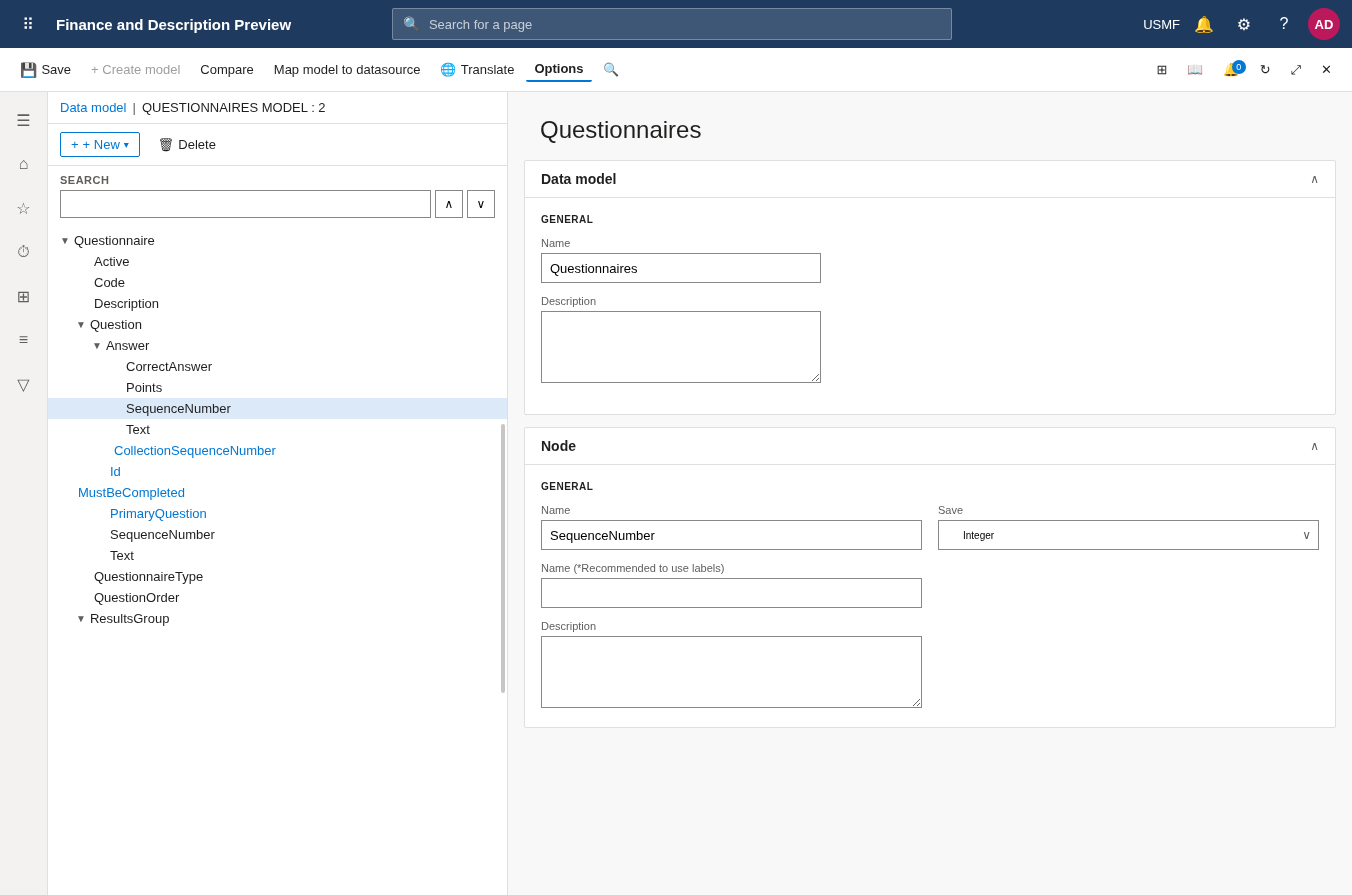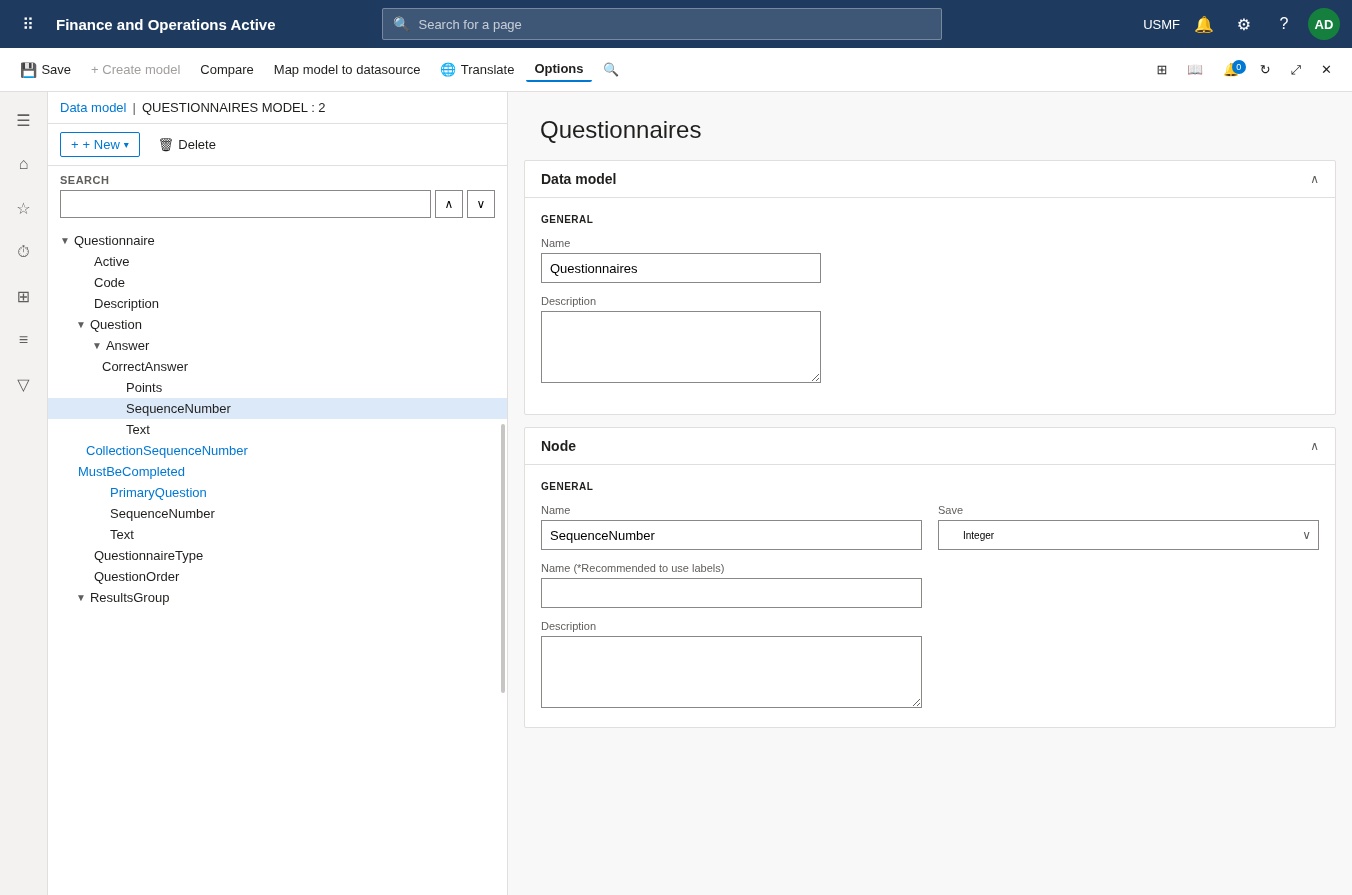--- a/index.html
+++ b/index.html
@@ -22,21 +22,21 @@
     }
     .top-nav-search input::placeholder { color: rgba(255,255,255,0.7); }
     .top-nav-right { display: flex; align-items: center; gap: 8px; margin-left: auto; }
     .nav-icon-btn {
       color: white; background: none; border: none; cursor: pointer; font-size: 16px;
       width: 32px; height: 32px; display: flex; align-items: center; justify-content: center;
       border-radius: 2px; position: relative;
     }
     .usmf-label { color: white; font-size: 13px; font-weight: 500; }
     .avatar {
-      width: 32px; height: 32px; border-radius: 50%; background: #15803d;
+      width: 32px; height: 32px; border-radius: 50%; background: #be185d;
       display: flex; align-items: center; justify-content: center;
       color: white; font-size: 13px; font-weight: 600;
     }
     .badge {
       position: absolute; top: 2px; right: 2px;
       background: #0078d4; color: white; font-size: 9px;
       border-radius: 50%; width: 14px; height: 14px;
       display: flex; align-items: center; justify-content: center;
     }
 
@@ -163,21 +163,21 @@
       background: #c8c6c4; border-radius: 2px;
     }
   </style>
 </head>
 <body>
 
 <div class="top-nav">
   <button class="nav-icon-btn">
     <span>⠿</span>
   </button>
-  <span class="top-nav-title">Finance and Operations Active</span>
+  <span class="top-nav-title">Finance and Description Preview</span>
 
   <div class="top-nav-search">
     <span style="font-size:14px;">🔍</span>
     <input type="text" placeholder="Search for a page" style="">
   </div>
 
   <div class="top-nav-right">
     <span class="usmf-label">USMF</span>
     <button class="nav-icon-btn">
       <span>🔔</span>
@@ -327,45 +327,49 @@
       <div class="tree-item" style="padding-left:28px;">
         <span class="toggle">▼</span>
         <span>Question</span>
       </div>
 
       <div class="tree-item" style="padding-left:44px;">
         <span class="toggle">▼</span>
         <span>Answer</span>
       </div>
 
-      <div class="tree-item" style="padding-left:36px;">
+      <div class="tree-item" style="padding-left:60px;">
         <span class="toggle" style="width:14px;display:inline-block;"></span>
         <span>CorrectAnswer</span>
       </div>
 
       <div class="tree-item" style="padding-left:60px;">
         <span class="toggle" style="width:14px;display:inline-block;"></span>
         <span>Points</span>
       </div>
 
       <div class="tree-item selected" style="padding-left:60px;">
         <span class="toggle" style="width:14px;display:inline-block;"></span>
         <span>SequenceNumber</span>
       </div>
 
       <div class="tree-item" style="padding-left:60px;">
         <span class="toggle" style="width:14px;display:inline-block;"></span>
         <span>Text</span>
       </div>
 
-      <div class="tree-item colored" style="padding-left:20px;">
+      <div class="tree-item colored" style="padding-left:48px;">
         <span class="toggle" style="width:14px;display:inline-block;"></span>
         <span>CollectionSequenceNumber</span>
       </div>
 
+      <div class="tree-item colored" style="padding-left:44px;">
+        <span class="toggle" style="width:14px;display:inline-block;"></span>
+        <span>Id</span>
+      </div>
 
       <div class="tree-item colored" style="">
         <span class="toggle" style="width:14px;display:inline-block;"></span>
         <span>MustBeCompleted</span>
       </div>
 
       <div class="tree-item colored" style="padding-left:44px;">
         <span class="toggle" style="width:14px;display:inline-block;"></span>
         <span>PrimaryQuestion</span>
       </div>

